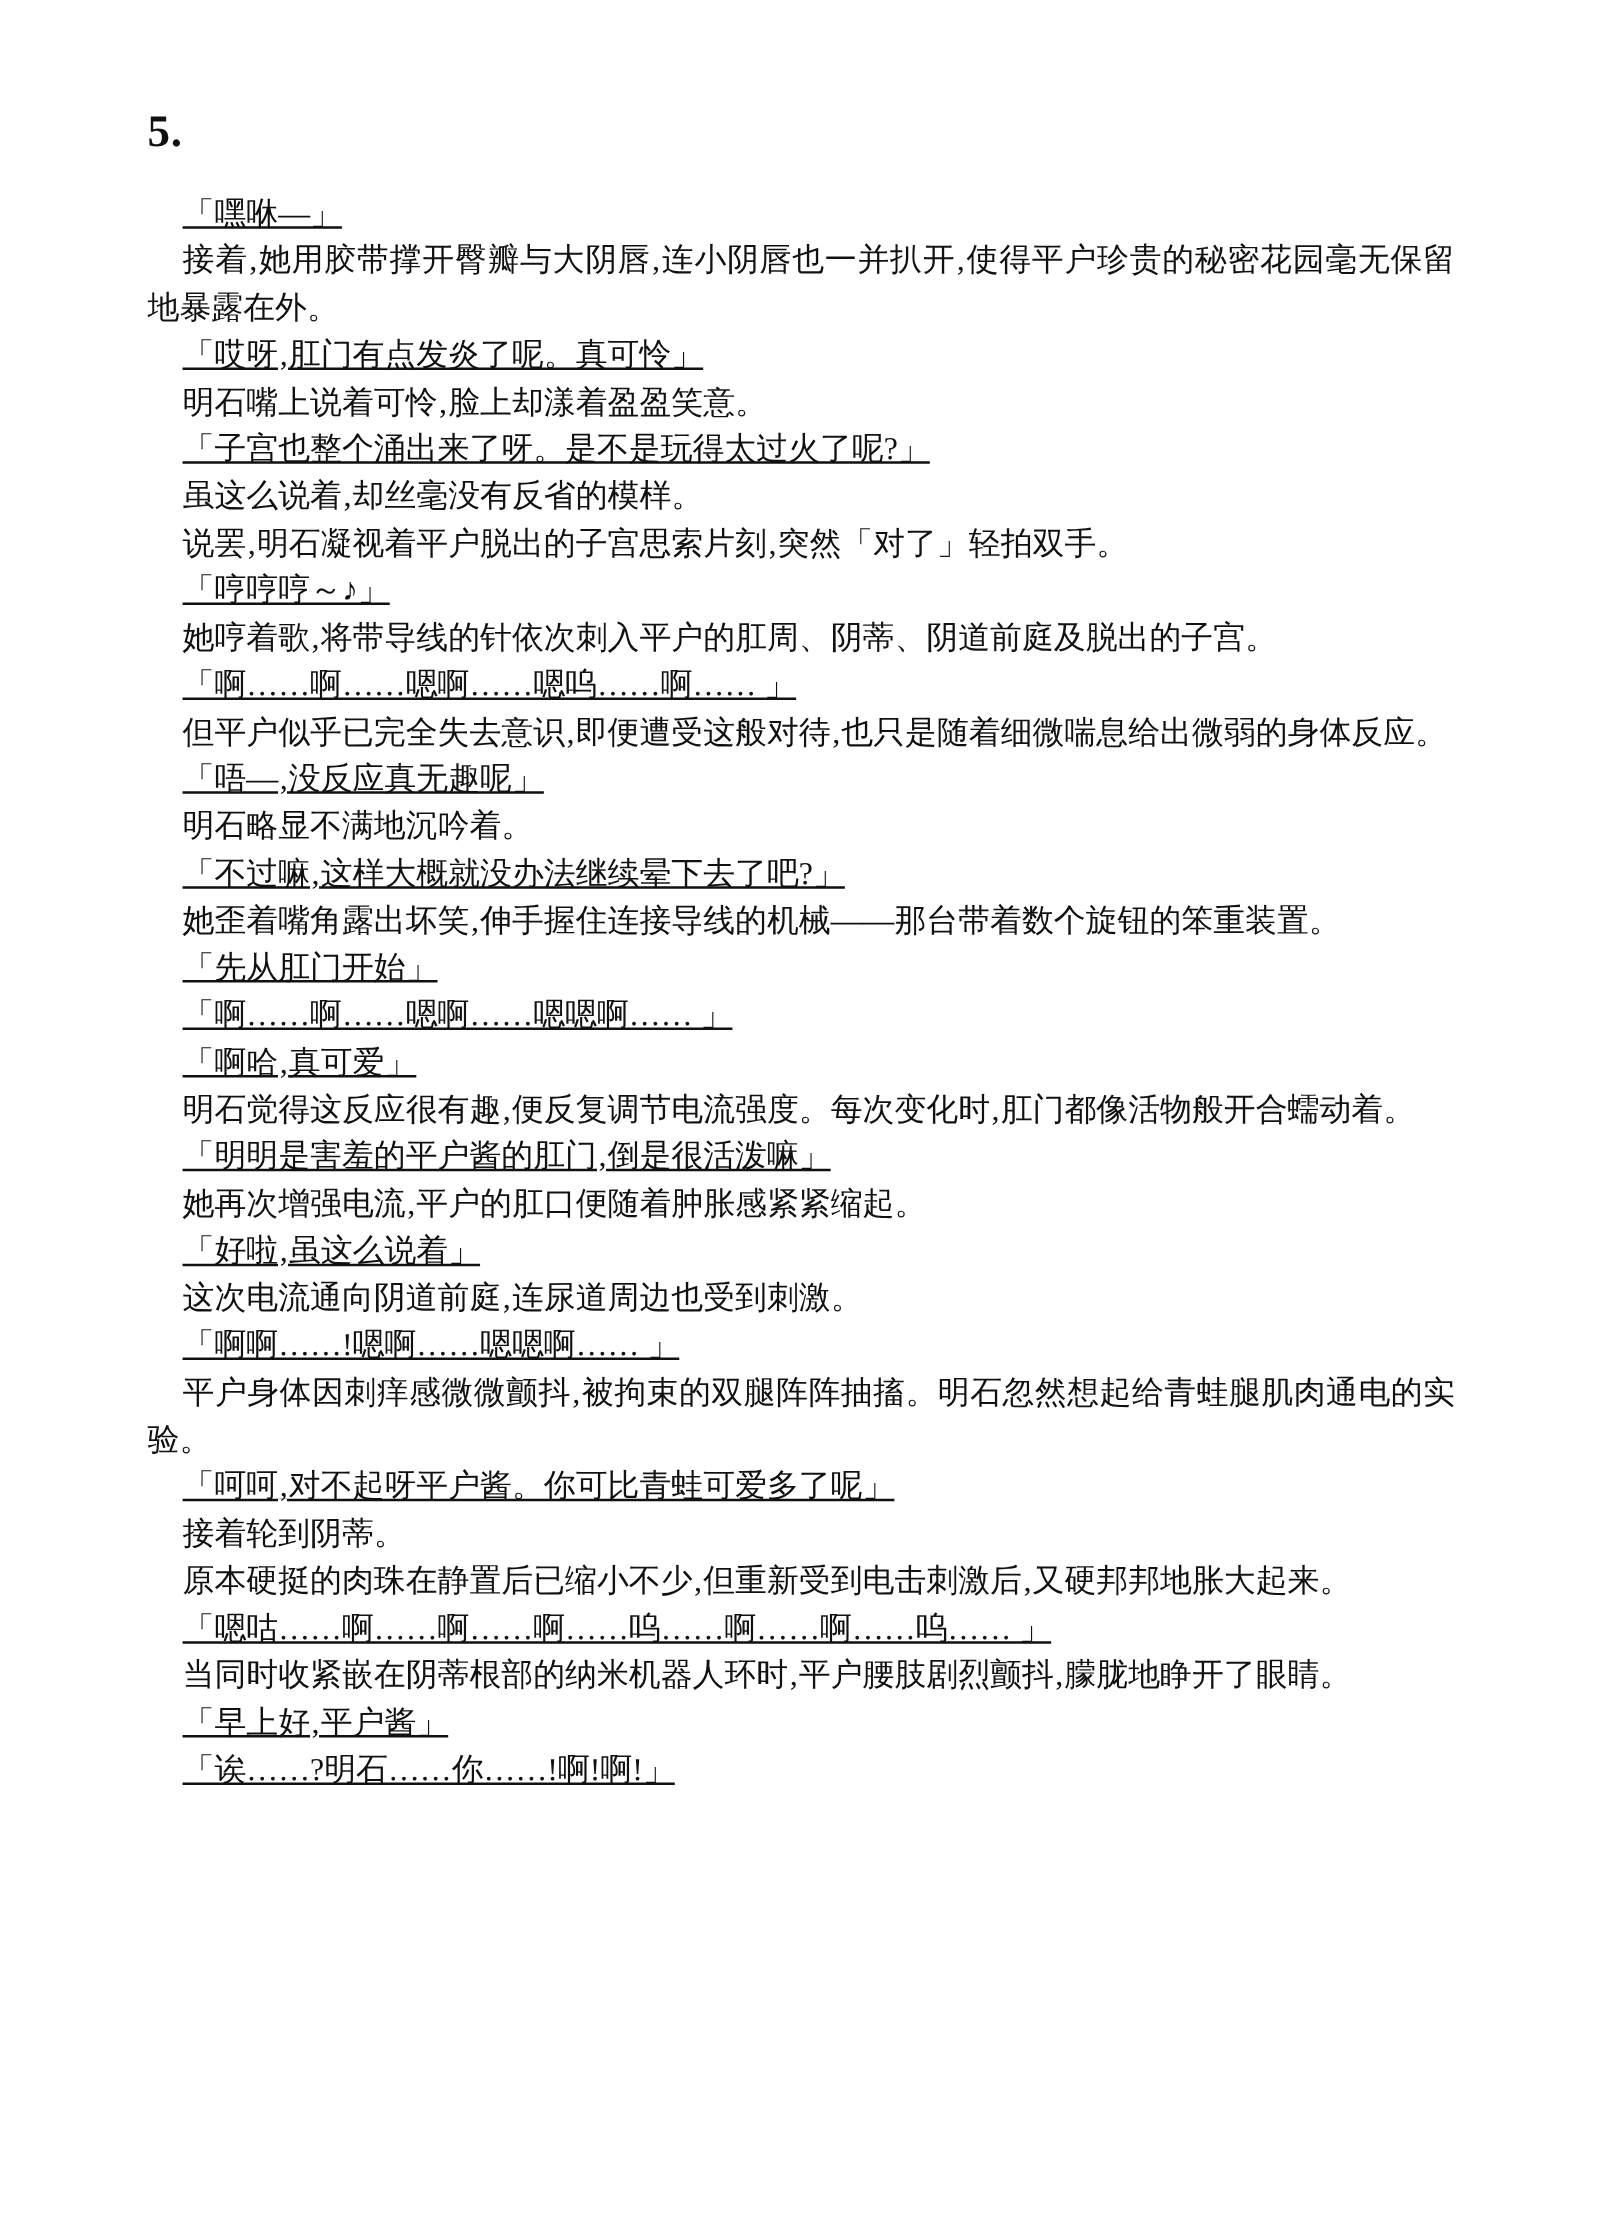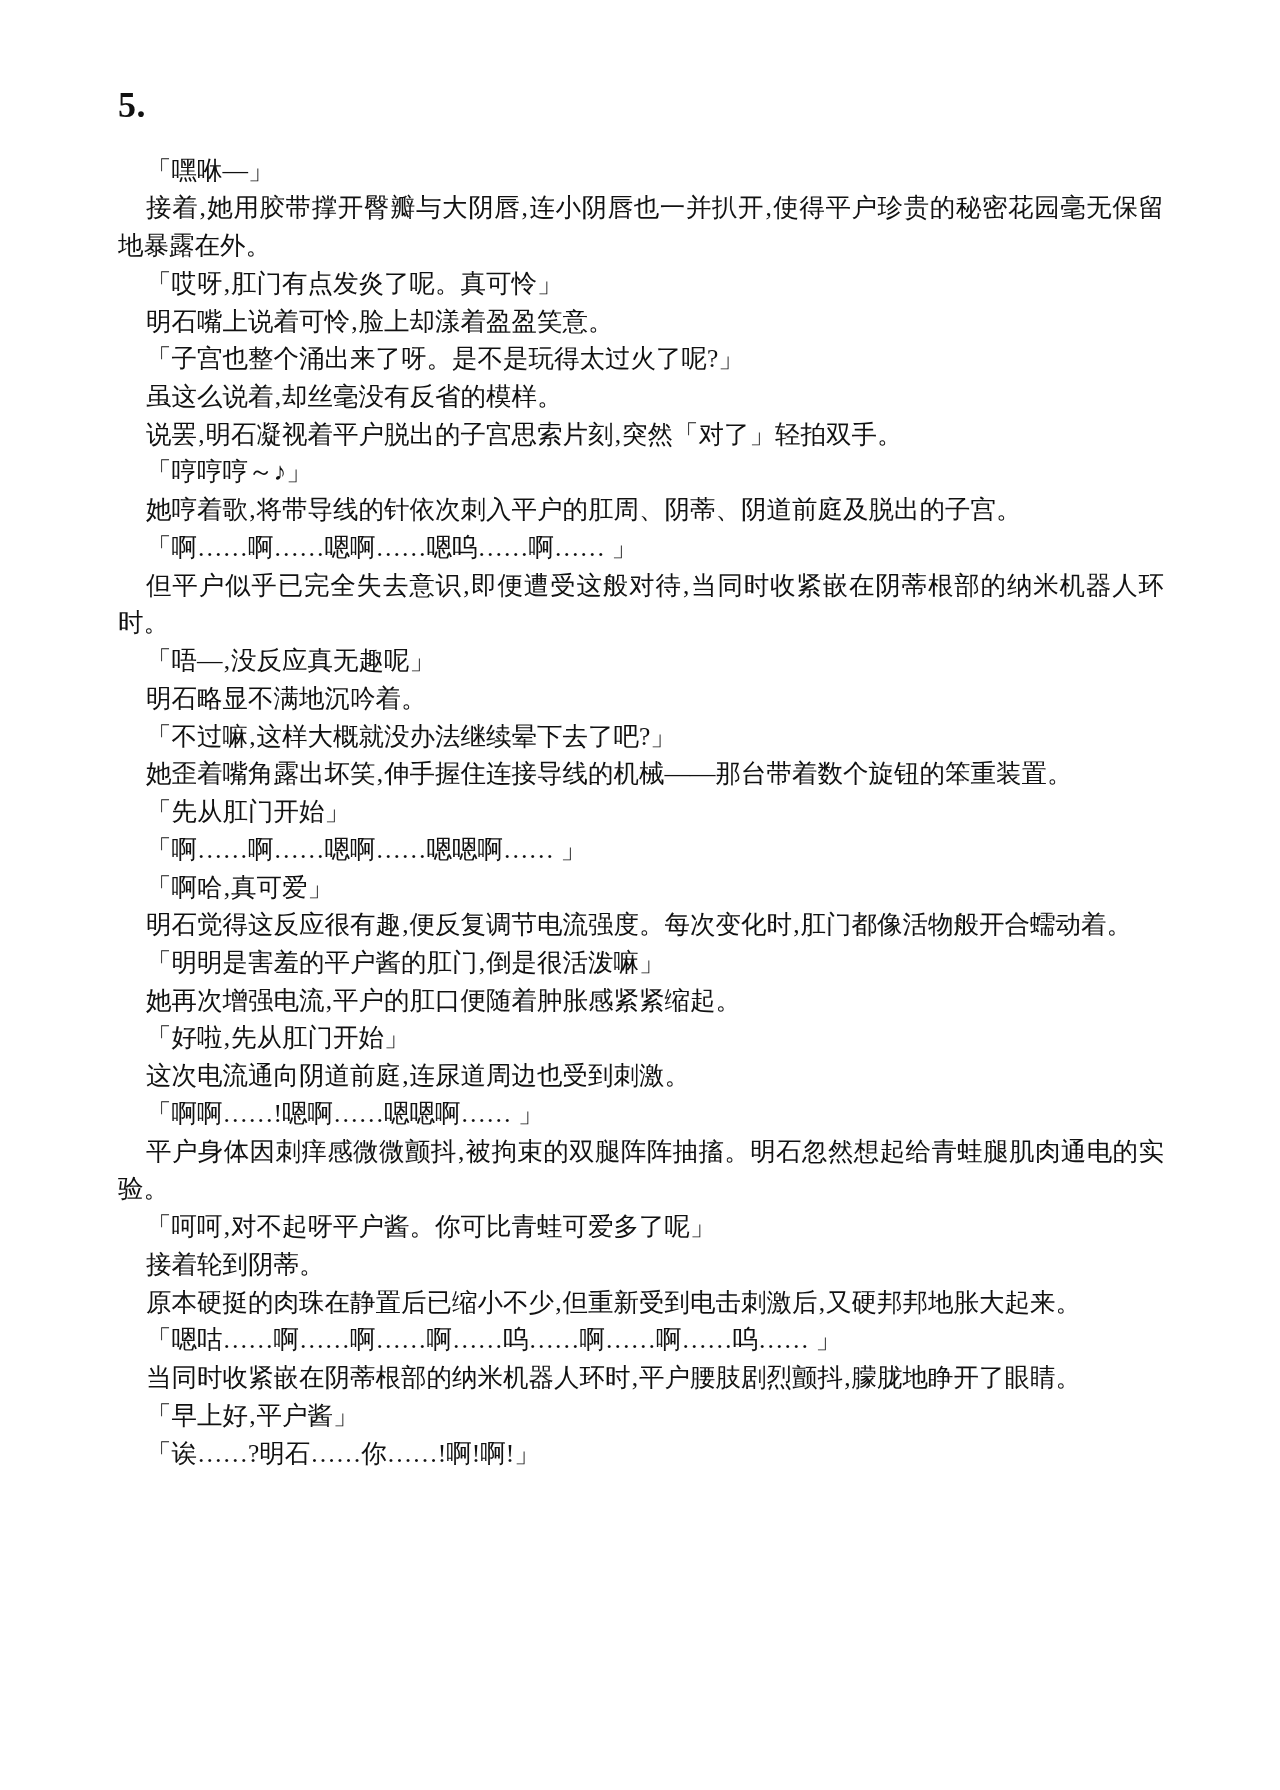--- a/index.html
+++ b/index.html
@@ -42,51 +42,52 @@
     text-align: justify;
     text-justify: inter-ideograph;
   }
   .para {
     margin: 0;
     text-indent: 1.1em;
     white-space: normal;
   }
   .para.dialogue {
     text-indent: 1.1em;
+    text-decoration: underline;
   }
 </style>
 </head>
 <body>
 
 <div class="page">
   <div class="content">
     <div class="section-number">5.</div>
     <div class="body-text">
       <p class="para dialogue">「嘿咻—」</p>
       <p class="para">接着‚她用胶带撑开臀瓣与大阴唇‚连小阴唇也一并扒开‚使得平户珍贵的秘密花园毫无保留地暴露在外。</p>
       <p class="para dialogue">「哎呀‚肛门有点发炎了呢。真可怜」</p>
       <p class="para">明石嘴上说着可怜‚脸上却漾着盈盈笑意。</p>
       <p class="para dialogue">「子宫也整个涌出来了呀。是不是玩得太过火了呢?」</p>
       <p class="para">虽这么说着‚却丝毫没有反省的模样。</p>
       <p class="para">说罢‚明石凝视着平户脱出的子宫思索片刻‚突然「对了」轻拍双手。</p>
       <p class="para dialogue">「哼哼哼～♪」</p>
       <p class="para">她哼着歌‚将带导线的针依次刺入平户的肛周、阴蒂、阴道前庭及脱出的子宫。</p>
       <p class="para dialogue">「啊……啊……嗯啊……嗯呜……啊…… 」</p>
-      <p class="para">但平户似乎已完全失去意识‚即便遭受这般对待‚当同时收紧嵌在阴蒂根部的纳米机器人环时。</p>
+      <p class="para">但平户似乎已完全失去意识‚即便遭受这般对待‚也只是随着细微喘息给出微弱的身体反应。</p>
       <p class="para dialogue">「唔—‚没反应真无趣呢」</p>
       <p class="para">明石略显不满地沉吟着。</p>
       <p class="para dialogue">「不过嘛‚这样大概就没办法继续晕下去了吧?」</p>
       <p class="para">她歪着嘴角露出坏笑‚伸手握住连接导线的机械——那台带着数个旋钮的笨重装置。</p>
       <p class="para dialogue">「先从肛门开始」</p>
       <p class="para dialogue">「啊……啊……嗯啊……嗯嗯啊…… 」</p>
       <p class="para dialogue">「啊哈‚真可爱」</p>
       <p class="para">明石觉得这反应很有趣‚便反复调节电流强度。每次变化时‚肛门都像活物般开合蠕动着。</p>
       <p class="para dialogue">「明明是害羞的平户酱的肛门‚倒是很活泼嘛」</p>
       <p class="para">她再次增强电流‚平户的肛口便随着肿胀感紧紧缩起。</p>
-      <p class="para dialogue">「好啦‚先从肛门开始」</p>
+      <p class="para dialogue">「好啦‚虽这么说着」</p>
       <p class="para">这次电流通向阴道前庭‚连尿道周边也受到刺激。</p>
       <p class="para dialogue">「啊啊……!嗯啊……嗯嗯啊…… 」</p>
       <p class="para">平户身体因刺痒感微微颤抖‚被拘束的双腿阵阵抽搐。明石忽然想起给青蛙腿肌肉通电的实验。</p>
       <p class="para dialogue">「呵呵‚对不起呀平户酱。你可比青蛙可爱多了呢」</p>
       <p class="para">接着轮到阴蒂。</p>
       <p class="para">原本硬挺的肉珠在静置后已缩小不少‚但重新受到电击刺激后‚又硬邦邦地胀大起来。</p>
       <p class="para dialogue">「嗯咕……啊……啊……啊……呜……啊……啊……呜…… 」</p>
       <p class="para">当同时收紧嵌在阴蒂根部的纳米机器人环时‚平户腰肢剧烈颤抖‚朦胧地睁开了眼睛。</p>
       <p class="para dialogue">「早上好‚平户酱」</p>
       <p class="para dialogue">「诶……?明石……你……!啊!啊!」</p>

